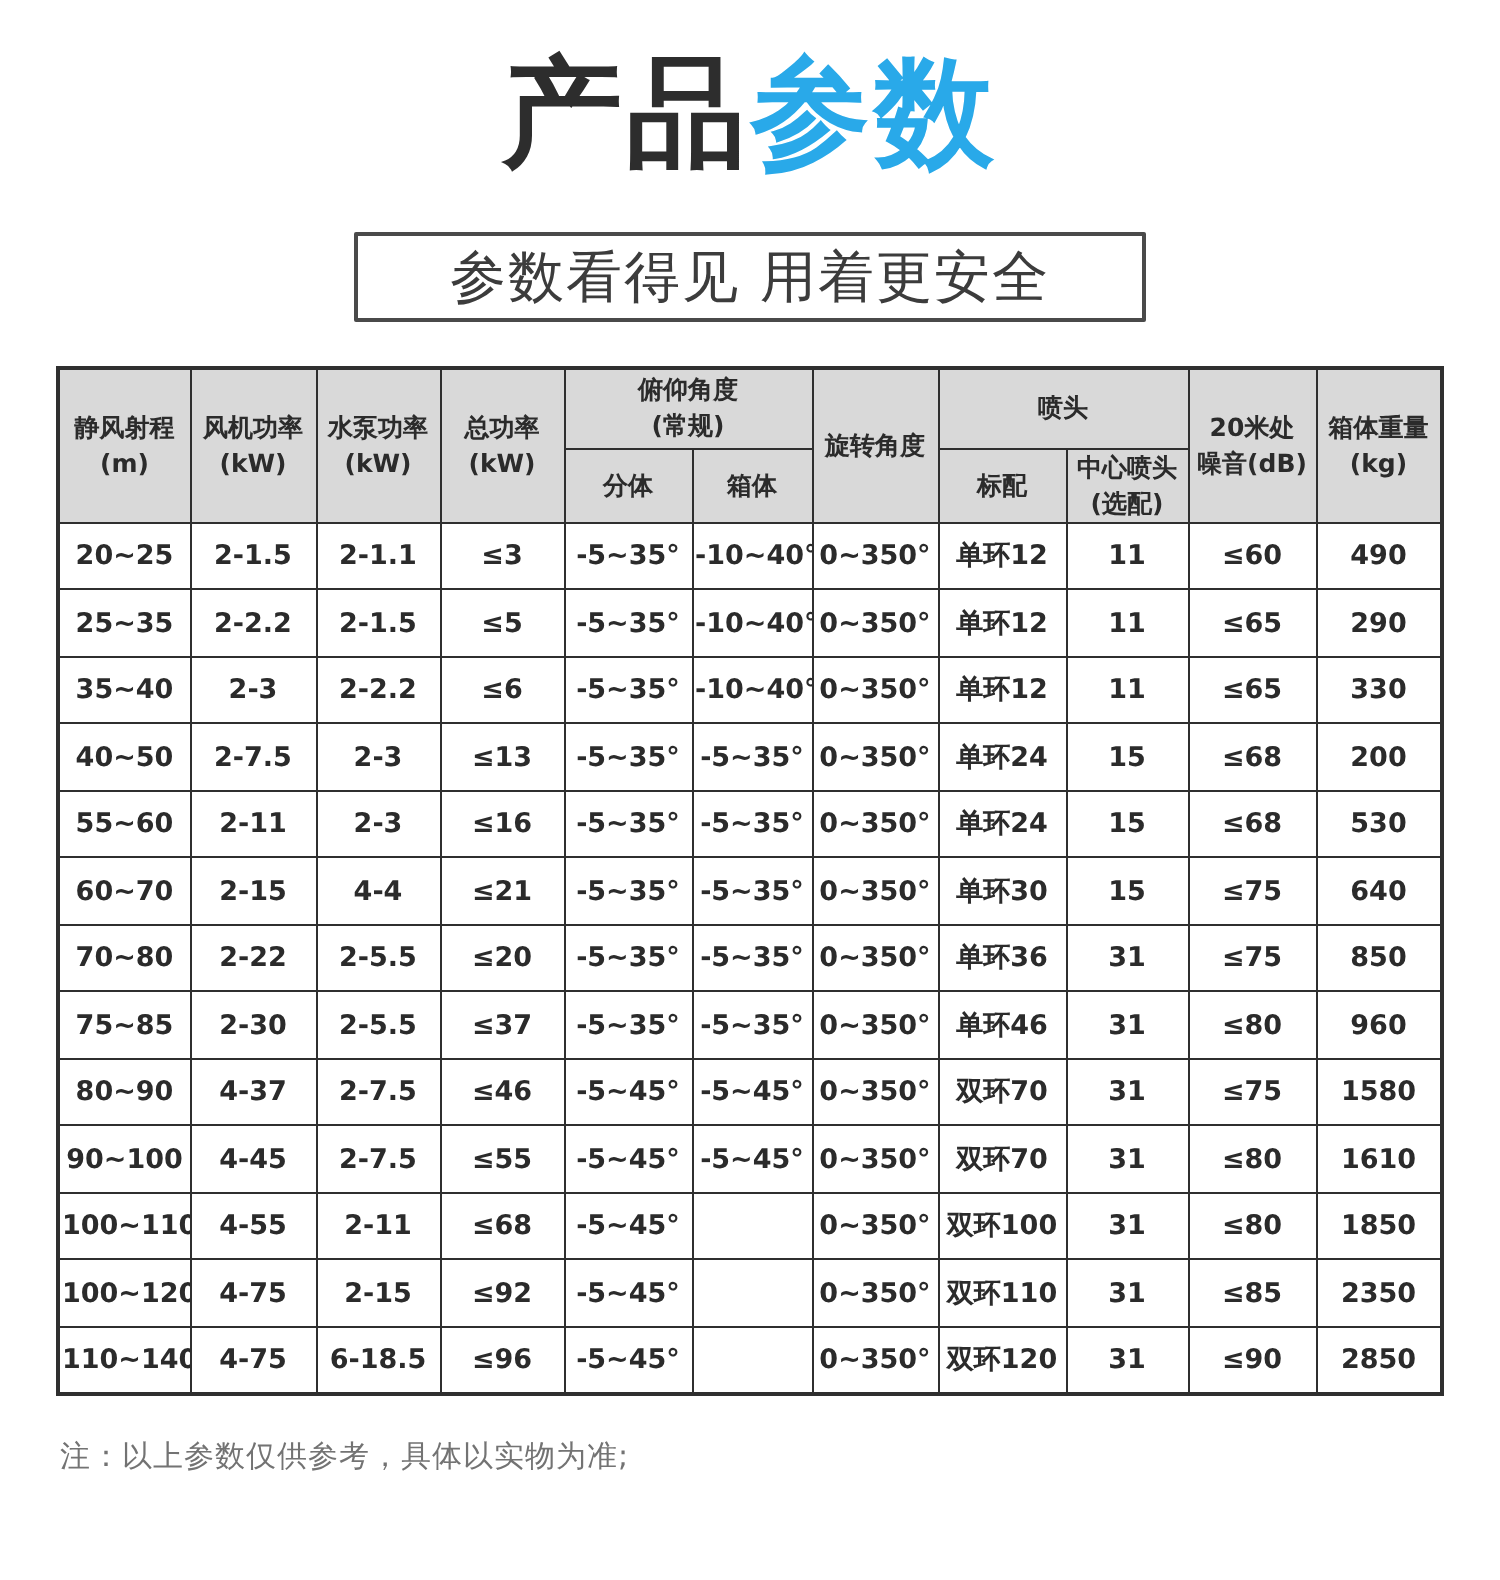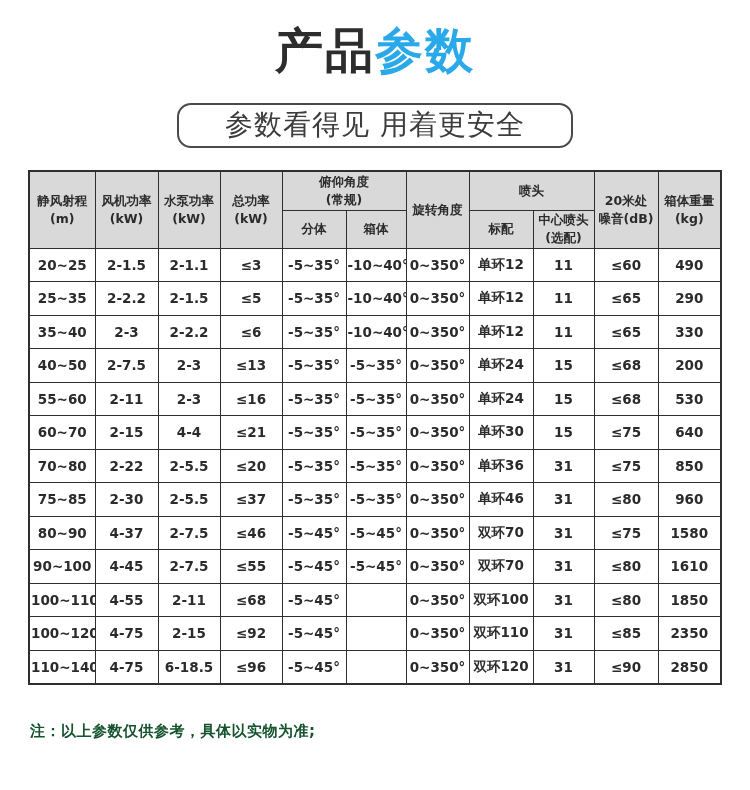--- a/index.html
+++ b/index.html
@@ -7,34 +7,34 @@
     margin: 0; padding: 0;
     width: 750px; height: 790px;
     background: #ffffff;
     font-family: "DejaVu Sans", "Liberation Sans", sans-serif;
   }
   .page { width: 750px; height: 790px; overflow: hidden; }
 
   .title {
     text-align: center;
     padding-top: 24px;
-    font-size: 48px;
+    font-size: 60px;
     font-weight: bold;
     color: #2d2d2d;
     letter-spacing: 2px;
     line-height: 1.1;
   }
   .title .accent { color: #29a9e9; }
 
   .subtitle-box {
     width: 396px;
     height: 45px;
     margin: 26px auto 0 auto;
     border: 2px solid #4a4a4a;
-    border-radius: 14px;
+    border-radius: 1px;
     display: flex;
     align-items: center;
     justify-content: center;
     font-size: 28px;
     color: #3c3c3c;
     letter-spacing: 1px;
   }
 
   table.params {
     width: 694px;
@@ -66,26 +66,25 @@
     background: #ffffff;
   }
   td.diag {
     background-image: linear-gradient(to bottom right,
       transparent, transparent calc(50% - 0.9px),
       #2f2f2f calc(50% - 0.9px), #2f2f2f calc(50% + 0.9px),
       transparent calc(50% + 0.9px), transparent);
   }
 
   .notes {
-    margin: 30px 0 0 30px;
+    margin: 14px 0 0 30px;
     font-size: 15px;
-    color: #14532d;
+    color: #737373;
     line-height: 2.15;
     letter-spacing: 0.5px;
-    font-weight: bold;
   }
 </style>
 </head>
 <body>
 
 <div class="page">
 
   <div class="title">
     <span>产品</span><span class="accent" style="color: rgb(41, 169, 233);">参数</span>
   </div>

